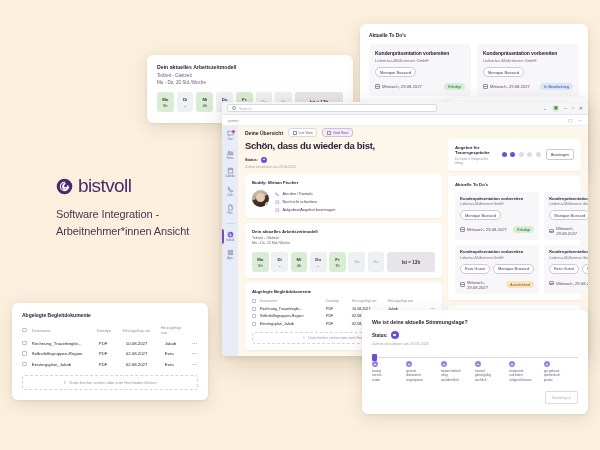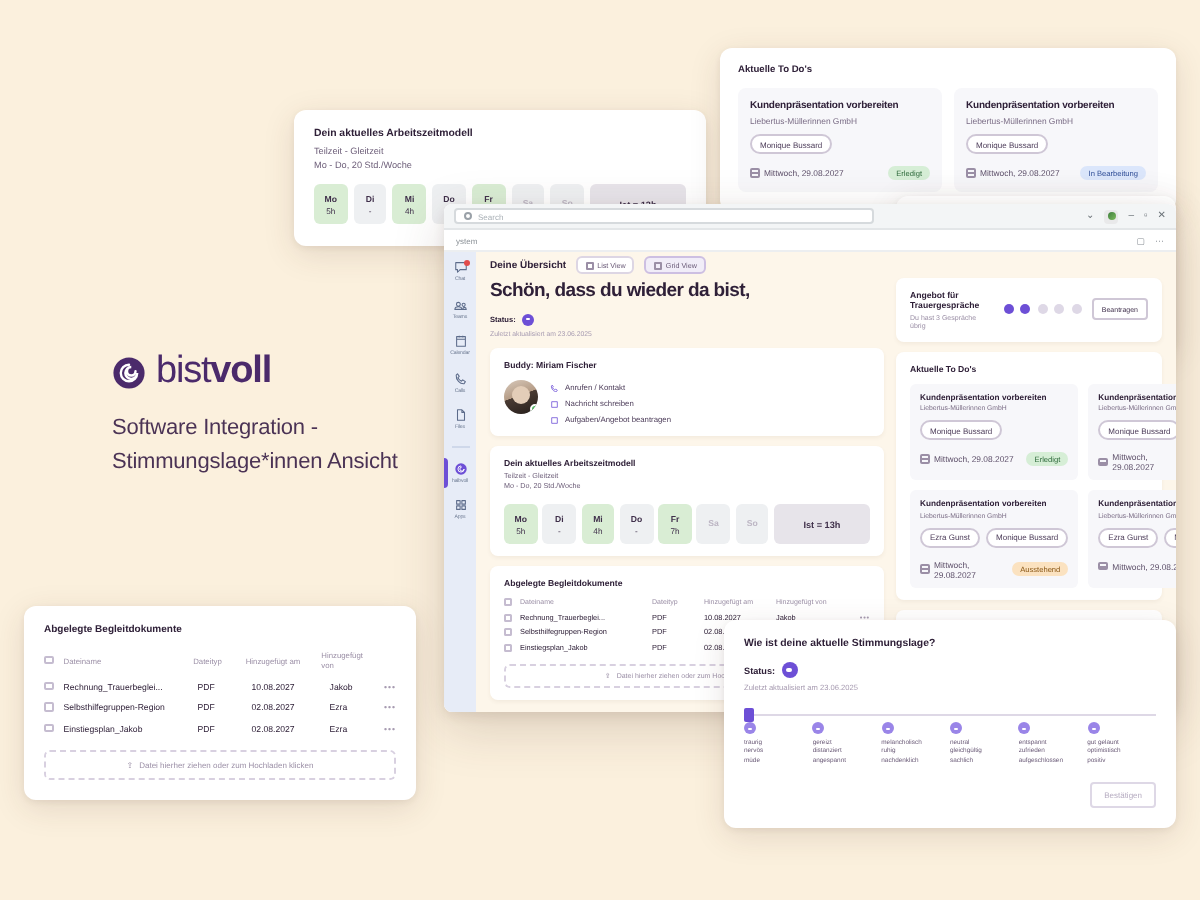--- a/index.html
+++ b/index.html
@@ -19,21 +19,21 @@
     background:#fff;
     border-radius:6px;
     box-shadow:0 4px 16px rgba(80,50,40,.13), 0 1px 3px rgba(80,50,40,.08);
   }
 
   
   #brand { position:absolute; left:56px; top:175px; width:170px; }
   .brand-row { display:flex; align-items:center; gap:5px; }
   .brand-mark { width:17px; height:17px; flex:none; }
   .brand-word { font-size:19px; letter-spacing:-.6px; color:#4b2a6b; }
-  .brand-word b { font-weight:700; }
+  .brand-word b { font-weight:400; }
   .brand-word span.light { font-weight:400; }
   .brand-sub {
     margin-top:9px; font-size:11px; line-height:1.55; color:#4b3355; letter-spacing:-.1px;
   }
 
   
   #cardA { left:147px; top:55px; width:206px; padding:9px 10px 11px; }
   #cardA .h { font-size:5.2px; font-weight:700; }
   #cardA .l { font-size:4.6px; color:#6c5d78; margin-top:2.5px; }
   .daystrip { display:flex; gap:3px; margin-top:7px; align-items:stretch; }
@@ -236,21 +236,21 @@
   <div id="brand">
     <div class="brand-row">
       <svg class="brand-mark" viewBox="0 0 24 24">
         <circle cx="12" cy="12" r="11" fill="#4b2a6b"></circle>
         <path d="M12 6.2a5.8 5.8 0 1 0 5.8 5.8 4.2 4.2 0 1 1-4.2-4.2 3 3 0 1 0 3 3" fill="none" stroke="#fff" stroke-width="1.7" stroke-linecap="round"></path>
       </svg>
       <div class="brand-word"><span class="light">bist</span><b>voll</b></div>
     </div>
     <div class="brand-sub">
       <div>Software Integration -</div>
-      <div>Stimmungslage*innen Ansicht</div>
+      <div>Arbeitnehmer*innen Ansicht</div>
     </div>
   </div>
 
   <div class="card" id="cardA">
     <div class="h">Dein aktuelles Arbeitszeitmodell</div>
     <div class="l">Teilzeit - Gleitzeit</div>
     <div class="l">Mo - Do, 20 Std./Woche</div>
     <div class="daystrip" id="A-days">
         <div class="day on">
           <span>Mo</span>

